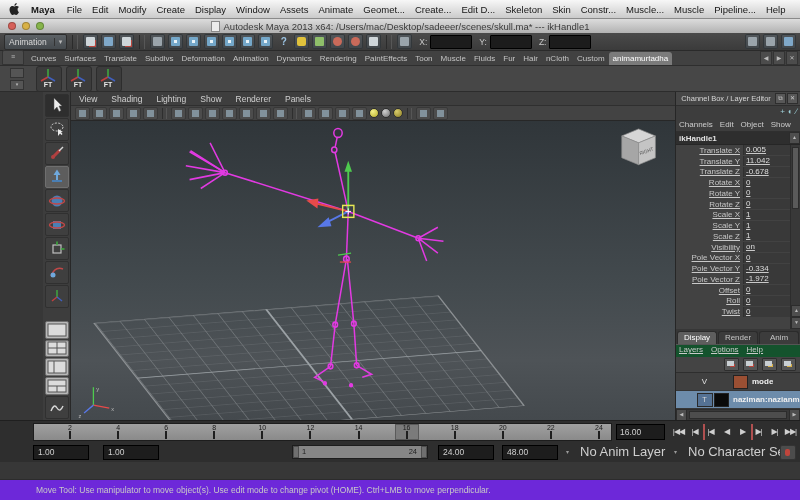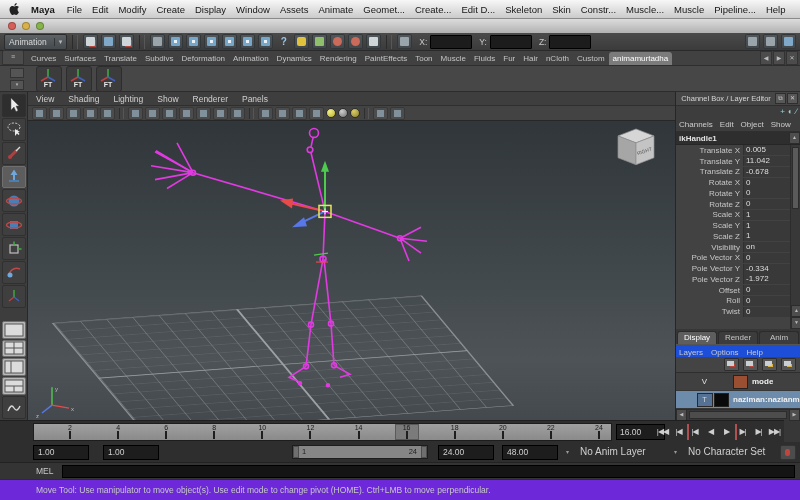--- a/index.html
+++ b/index.html
@@ -61,21 +61,21 @@
     text-align:center;line-height:12px;}
 
   
   .shelfrow{position:absolute;top:66px;height:26px;left:0;right:0;background:#474747;
     border-bottom:1px solid #2c2c2c;display:flex;align-items:center;gap:4px;padding-left:6px;box-sizing:border-box;}
   .shelf-side{width:22px;height:26px;display:flex;flex-direction:column;align-items:center;justify-content:center;gap:2px;margin-right:4px;}
   .shelf-side span{width:12px;height:8px;background:#555;border:1px solid #333;color:#bbb;font-size:5px;text-align:center;line-height:7px;}
   .shelfbtn{width:24px;height:24px;background:#3c3c3c;border:1px solid #2d2d2d;border-radius:3px;}
 
   
-  .main{position:absolute;top:92px;height:328px;left:0;right:0;display:flex;}
+  .main{position:absolute;top:92px;height:328px;left:0;right:0;display:flex;padding-left:43px;}
   .toolbox{width:28px;background:#3d3d3d;border-right:1px solid #282828;box-sizing:border-box;
     display:flex;flex-direction:column;align-items:center;padding-top:2px;}
   .tool{width:24px;height:23px;margin-bottom:1px;background:#3f3f3f;border:1px solid #303030;
     border-radius:2px;display:flex;align-items:center;justify-content:center;box-sizing:border-box;}
   .tool.pressed{background:#2e2e2e;}
   .tool.active{background:#5d5d5d;border-color:#6f6f6f;}
   .tool-gap{height:12px;}
   .laybtn{width:24px;height:18px;margin-bottom:1px;background:#b9b9b9;border:1px solid #6e6e6e;
     border-radius:2px;box-sizing:border-box;display:flex;align-items:center;justify-content:center;}
 
@@ -105,72 +105,72 @@
     line-height:8px;text-align:center;margin-left:1px;flex:none;}
   .cb-maniprow{height:12px;display:flex;justify-content:flex-end;align-items:center;gap:3px;padding-right:3px;background:#3d3d3d;}
   .manip-ico{font-size:8px;color:#9fd0d8;line-height:10px;}
   .cb-menus{height:13px;display:flex;align-items:center;gap:7px;padding-left:3px;border-bottom:1px solid #2f2f2f;}
   .cb-menus span{font-size:8px;color:#cdcdcd;}
   .objname{height:12px;background:#2e2e2e;border-bottom:1px solid #262626;display:flex;align-items:center;}
   .objname b{font-size:8px;color:#e3e3e3;padding-left:3px;flex:1;}
   .scrbtn{width:9px;height:10px;background:#4e4e4e;border:1px solid #2c2c2c;color:#bbb;font-size:5px;
     text-align:center;line-height:9px;flex:none;}
   .attrlist{flex:1;background:#424242;display:flex;position:relative;overflow:hidden;}
-  .attrcol{flex:1;}
+  .attrcol{flex:1;text-decoration:underline;}
   .attr{display:flex;height:10.75px;align-items:center;}
   .an{width:64px;text-align:right;color:#c6c6c6;padding-right:3px;flex:none;}
   .av{flex:1;color:#dedede;background:#393939;height:10px;line-height:10px;padding-left:2px;border-left:1px solid #303030;}
   .cb-scroll{width:9px;background:#383838;border-left:1px solid #2c2c2c;display:flex;flex-direction:column;}
   .cb-thumb{margin:2px 1px;height:60px;background:#5a5a5a;border:1px solid #2c2c2c;}
   .cb-scroll .spacer{flex:1;}
   
   .le-tabs{height:15px;display:flex;gap:1px;padding:2px 1px 0 1px;background:#373737;box-sizing:border-box;}
   .letab{flex:1;font-size:8px;color:#c6c6c6;background:#3c3c3c;border:1px solid #2b2b2b;border-bottom:none;
     text-align:center;line-height:12px;border-radius:3px 3px 0 0;}
   .letab.active{background:#5e5e5e;color:#fff;}
-  .le-menus{height:12px;display:flex;gap:8px;align-items:flex-end;padding-left:3px;background:#1d4ed8;border-top:1px solid #555;}
+  .le-menus{height:12px;display:flex;gap:8px;align-items:flex-start;padding-left:3px;background:#14532d;border-top:1px solid #555;text-decoration:underline;}
   .le-icons{height:15px;display:flex;justify-content:flex-end;gap:4px;align-items:center;padding-right:4px;background:#444;border-bottom:1px solid #2e2e2e;}
   .leic{width:13px;height:11px;background:#565656;border:1px solid #2e2e2e;border-radius:1px;position:relative;}
   .leic i{position:absolute;left:2px;top:2px;width:7px;height:5px;background:#c9cfd3;display:block;}
   .leic.red i{box-shadow:2px 2px 0 -1px #b8453c;}
   .leic.yel i{box-shadow:2px 2px 0 -1px #d8b147;}
   .lrow{height:17px;display:flex;align-items:center;background:#404040;border-bottom:1px solid #363636;}
   .lrow.selected{background:#6d8cab;}
   .lv{width:19px;text-align:center;font-size:8px;color:#e0e0e0;flex:none;}
   .lt{width:19px;display:flex;justify-content:center;flex:none;}
   .tbox{min-width:12px;height:12px;background:#3a3a3a;border:1px solid #2a2a2a;color:#d6d6d6;
     font-size:7.5px;display:flex;align-items:center;justify-content:center;padding:0 1px;}
   .lrow.selected .tbox{background:#557294;}
   .swatch{width:13px;height:12px;border:1px solid #222;flex:none;}
   .lname{font-size:8px;font-weight:bold;color:#f0f0f0;padding-left:4px;white-space:nowrap;overflow:hidden;}
   .le-hscroll{height:10px;background:#383838;display:flex;align-items:center;border-top:1px solid #2c2c2c;}
   .le-hthumb{flex:1;height:6px;margin:0 2px;background:#4d4d4d;border:1px solid #2c2c2c;}
 
   
-  .timerow{position:absolute;top:420px;height:22px;left:0;right:16px;background:#2e2e2e;border-top:1px solid #1f1f1f;}
+  .timerow{position:absolute;top:420px;height:22px;left:0;right:0;background:#2e2e2e;border-top:1px solid #1f1f1f;}
   .tslider{position:absolute;left:33px;width:577px;top:2px;bottom:2px;
     background:linear-gradient(#a0a0a0,#8a8a8a);border:1px solid #1d1d1d;}
   .tl{position:absolute;top:0;font-size:7px;color:#1a1a1a;transform:translateX(-50%);}
   .tb{position:absolute;bottom:1px;width:2px;height:8px;background:#1e1e1e;transform:translateX(-50%);}
   .playhead{position:absolute;left:62.5%;width:4.17%;top:0;bottom:0;background:#7b7b7b;border:1px solid #5a5a5a;box-sizing:border-box;}
   .curtime{position:absolute;left:616px;top:3px;width:44px;height:14px;background:#1d1d1d;border:1px solid #000;
     color:#cfcfcf;font-size:8.5px;line-height:14px;padding-left:3px;}
   .playback{position:absolute;right:2px;top:2px;bottom:2px;display:flex;align-items:center;gap:1px;}
   .pb{width:15px;text-align:center;font-size:8px;color:#cfcfcf;letter-spacing:-1px;line-height:16px;white-space:nowrap;}
   .pb.redmark{box-shadow:inset 2px 0 0 #b05050;}
 
   
   .rangerow{position:absolute;top:442px;height:20px;left:0;right:0;background:#2e2e2e;}
   .rfield{position:absolute;top:3px;height:13px;background:#1d1d1d;border:1px solid #000;
     color:#cfcfcf;font-size:8.5px;line-height:13px;padding-left:4px;box-sizing:content-box;}
   .rangebar{position:absolute;left:292px;width:136px;top:3px;height:14px;background:#868686;
     border:1px solid #1d1d1d;box-sizing:border-box;}
   .rhandle{position:absolute;top:0;bottom:0;width:6px;background:#6f6f6f;border:1px solid #4e4e4e;box-sizing:border-box;}
   .rlabel{position:absolute;top:1px;font-size:7.5px;color:#1e1e1e;}
-  .rbtn{position:absolute;top:2px;height:15px;line-height:15px;font-size:10px;color:#cfcfcf;white-space:nowrap;}
+  .rbtn{position:absolute;top:2px;height:15px;line-height:15px;font-size:13px;color:#cfcfcf;white-space:nowrap;}
   .rarrow{position:absolute;top:6px;font-size:6px;color:#999;}
   .keyicon{position:absolute;right:4px;top:3px;width:14px;height:13px;background:#4c4c4c;border:1px solid #333;border-radius:2px;}
   .keyicon::after{content:"";position:absolute;left:4px;top:3px;width:5px;height:7px;background:#c0453c;border-radius:2px;}
 
   
   .melrow{position:absolute;top:462px;height:17px;left:0;right:0;background:#343434;border-top:1px solid #222;}
   .mel-label{position:absolute;left:36px;top:2px;font-size:8.5px;color:#c9c9c9;line-height:13px;}
   .mel-field{position:absolute;left:62px;right:5px;top:2px;bottom:2px;background:#141414;border:1px solid #000;}
   .helprow{position:absolute;top:479px;height:21px;left:0;right:0;background:#6d28d9;border-top:1px solid #2c2c2c;}
   .help-text{font-size:8.5px;color:#c8c8c8;line-height:20px;padding-left:36px;white-space:nowrap;}
@@ -206,20 +206,24 @@
     <span class="mitem">Pipeline...</span>
     <span class="mitem">Help</span>
   </div>
 
   <div class="titlebar">
     <div class="lights">
       <span class="light l-red"></span>
       <span class="light l-yel"></span>
       <span class="light l-grn"></span>
     </div>
+    <span class="title-text">
+      <span class="doc-icon"></span>
+      <span>Autodesk Maya 2013 x64: /Users/mac/Desktop/sadeeer/scenes/skull.ma* --- ikHandle1</span>
+    </span>
   </div>
 
   <div class="statusline">
     <div class="dropdown">
       <span>Animation</span>
       <span class="dd-arrow">▾</span>
     </div>
     <div class="sdiv"></div>
     <div class="sicon i-doc red">
         <i></i>
@@ -785,22 +789,18 @@
     </div>
     <div class="rfield" style="left:438px;width:50px;">24.00</div>
     <div class="rfield" style="left:502px;width:50px;">48.00</div>
     <span class="rarrow" style="left:566px;">▾</span>
     <span class="rbtn" style="left:580px;">No Anim Layer</span>
     <span class="rarrow" style="left:674px;">▾</span>
     <span class="rbtn" style="left:688px;">No Character Set</span>
     <div class="keyicon"></div>
   </div>
 
-  <div class="melrow">
-    <span class="mel-label">MEL</span>
-    <div class="mel-field"></div>
-  </div>
 
   <div class="helprow">
     <div class="help-text">Move Tool: Use manipulator to move object(s). Use edit mode to change pivot (HOME).  Ctrl+LMB to move perpendicular.</div>
   </div>
 
 </div>
 
 </body></html>

